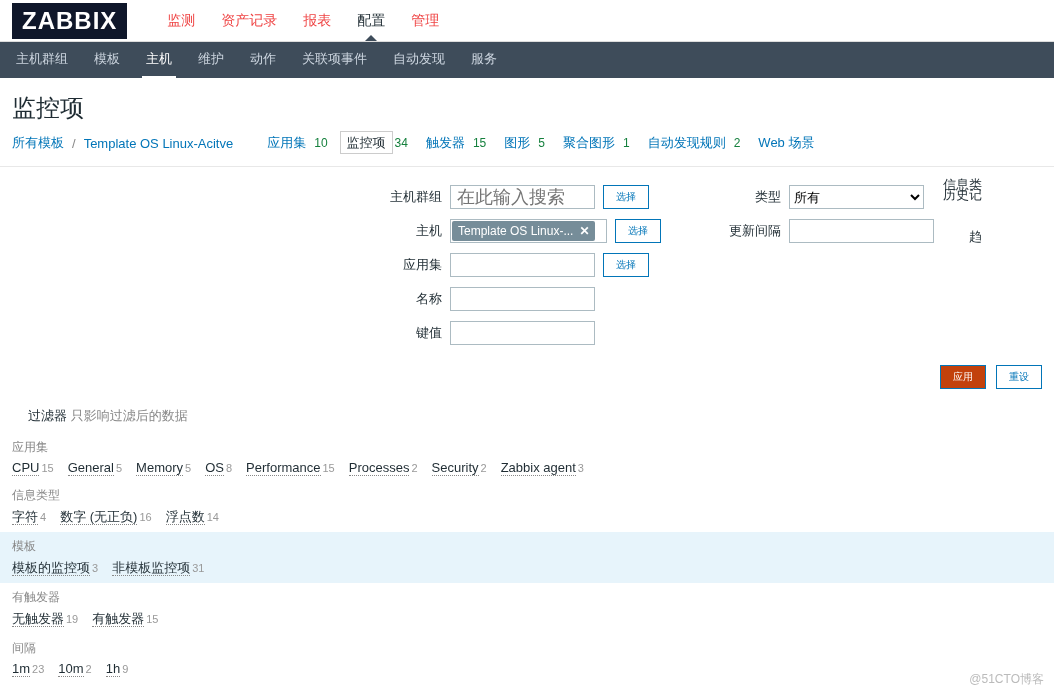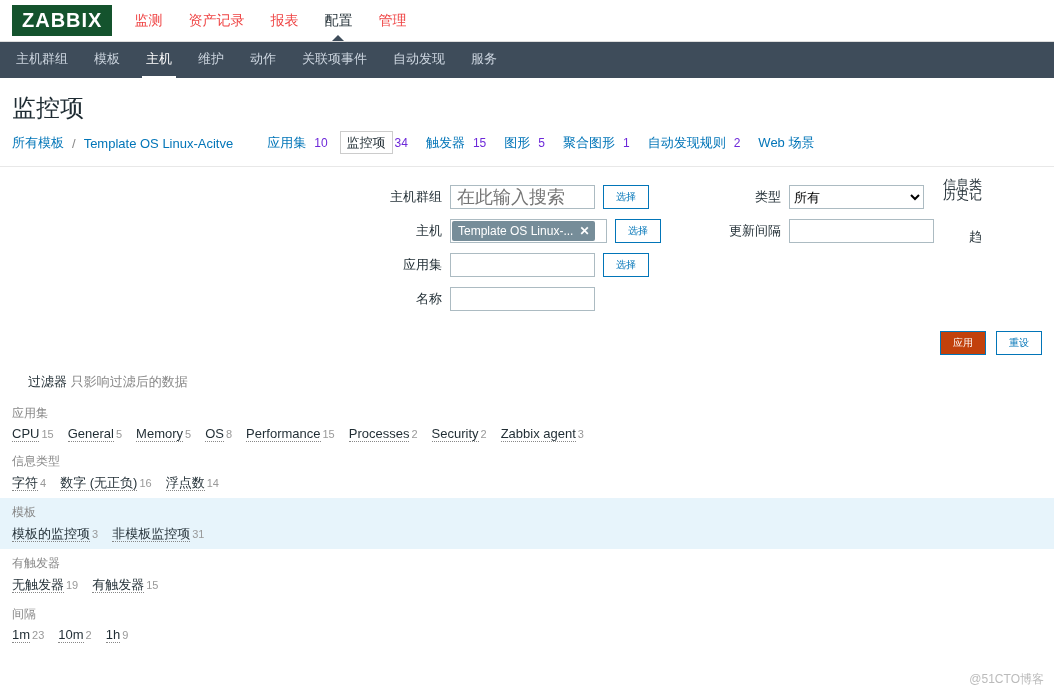--- a/index.html
+++ b/index.html
@@ -1,33 +1,33 @@
 <!DOCTYPE html>
 <html><head>
 <meta charset="utf-8">
 <style>
 * { box-sizing: border-box; margin: 0; padding: 0; }
 body { font-family: Arial, "Helvetica Neue", Helvetica, sans-serif; font-size: 13px; color: #1f2c33; background: #fff; }
 a { text-decoration: none; color: #0275b8; }
 .header { display: flex; align-items: center; border-bottom: 1px solid #ddd; height: 42px; padding: 0 12px; }
-.logo { background: #14532d; color: #fff; font-weight: bold; font-size: 20px; padding: 4px 10px; letter-spacing: 1px; margin-right: 18px; font-family: Arial; }
+.logo { background: #0f172a; color: #fff; font-weight: bold; font-size: 24px; padding: 4px 10px; letter-spacing: 1px; margin-right: 36px; font-family: Arial; }
 .main-nav { display: flex; gap: 18px; }
 .main-nav a { color: #ef4444; font-size: 14px; padding: 10px 4px; position: relative; }
 .main-nav a.active { color: #1f2c33; }
 .main-nav a.active::after { content: ""; position: absolute; bottom: -1px; left: 50%; transform: translateX(-50%); border: 6px solid transparent; border-bottom-color: #3e4c5a; }
 .sub-nav { background: #3e4c5a; display: flex; gap: 18px; padding: 0 12px; height: 36px; align-items: center; }
 .sub-nav a { color: #ccd5df; font-size: 13px; padding: 8px 4px; border-bottom: 3px solid transparent; }
 .sub-nav a.active { color: #fff; border-bottom-color: #fff; }
 .page-title { font-size: 24px; font-weight: normal; padding: 14px 12px 10px; color: #1f2c33; }
 .breadcrumb-bar { display: flex; align-items: center; gap: 8px; padding: 0 12px 14px; border-bottom: 1px solid #e8e8e8; flex-wrap: wrap; }
 .breadcrumb-bar .sep { color: #888; }
 .breadcrumb-bar .item { color: #0275b8; }
 .breadcrumb-bar .tab { color: #0275b8; padding: 4px 6px; }
 .breadcrumb-bar .tab.active { background: #fff; border: 1px solid #ccc; color: #1f2c33; padding: 3px 6px; }
-.breadcrumb-bar .count { color: #6d28d9; font-size: 12px; margin-left: 2px; }
+.breadcrumb-bar .count { color: #15803d; font-size: 12px; margin-left: 2px; }
 .filter-form { padding: 18px 12px 10px; display: flex; gap: 60px; justify-content: flex-start; margin-left: 360px; }
 .filter-col { display: flex; flex-direction: column; gap: 10px; }
 .filter-row { display: flex; align-items: center; gap: 8px; }
 .filter-row label { width: 70px; text-align: right; color: #1f2c33; }
 .filter-row input[type="text"] { width: 145px; height: 24px; border: 1px solid #acbbc2; padding: 0 6px; font-size: 18px; }
 .filter-row select { width: 135px; height: 24px; border: 1px solid #acbbc2; font-size: 13px; background: #fff; }
 .btn { border: 1px solid #0275b8; background: #fff; color: #0275b8; padding: 4px 12px; cursor: pointer; font-size: 10px; }
 .btn-primary { background: #c2410c; color: #fff; }
 .tag-chip { background: #768d99; color: #fff; padding: 3px 6px; font-size: 12px; display: inline-flex; align-items: center; gap: 6px; border-radius: 2px; }
 .tag-chip .x { cursor: pointer; font-weight: bold; }
@@ -106,20 +106,24 @@
     </div>
     <div class="filter-row">
       <label>应用集</label>
       <input type="text" style="">
       <button class="btn">选择</button>
     </div>
     <div class="filter-row">
       <label>名称</label>
       <input type="text" style="">
     </div>
+    <div class="filter-row">
+      <label>键值</label>
+      <input type="text" style="">
+    </div>
   </div>
   <div class="filter-col col3-row">
     <div class="filter-row">
       <label>类型</label>
       <select><option>所有</option></select>
     </div>
     <div class="filter-row">
       <label>更新间隔</label>
       <input type="text" style="">
     </div>

